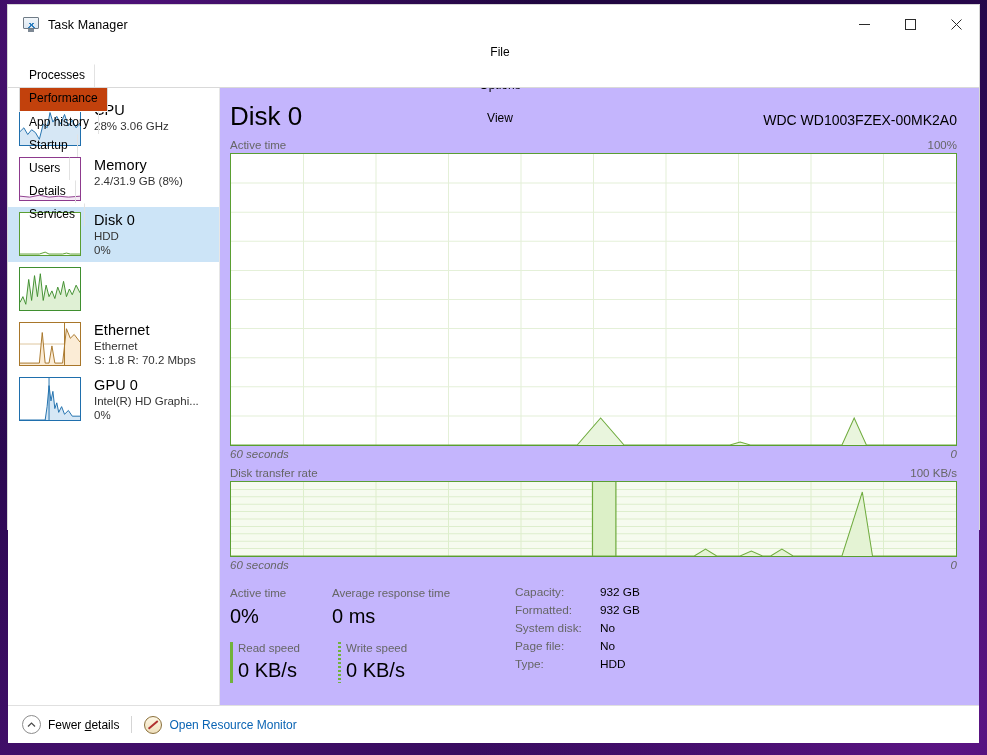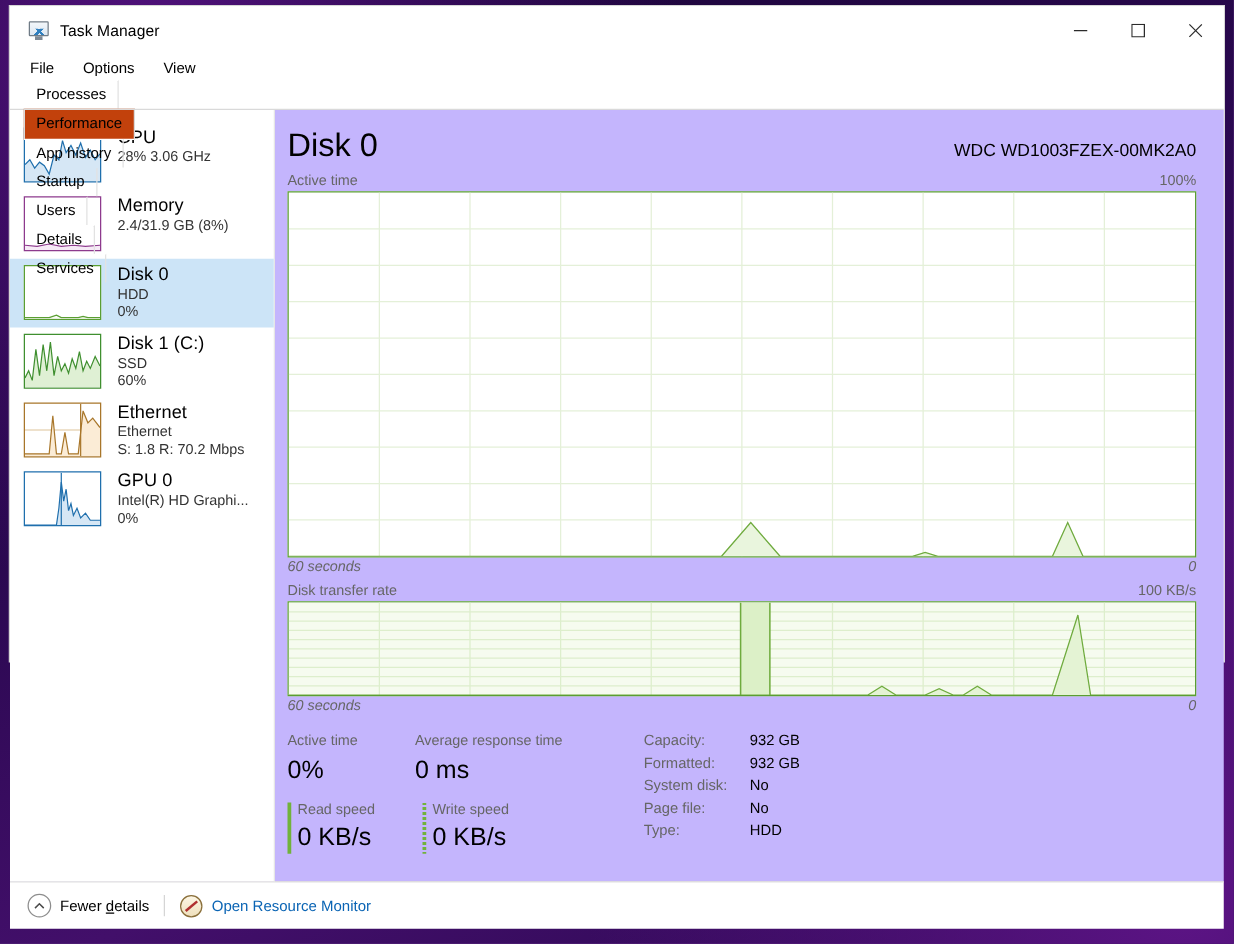--- a/index.html
+++ b/index.html
@@ -24,21 +24,21 @@
   .tm-icon .mon:after{content:"";position:absolute;left:1px;top:5px;width:13px;height:5px;
       background:
         linear-gradient(45deg,transparent 45%,#2f7fbf 45%,#2f7fbf 60%,transparent 60%),
         linear-gradient(-45deg,transparent 45%,#2f7fbf 45%,#2f7fbf 60%,transparent 60%);}
   .tm-icon .stand{position:absolute;left:6px;top:12px;width:6px;height:3px;background:#7d8894;}
   .title-text{font-size:12.5px;color:#000;letter-spacing:.1px;}
   .wbtns{position:absolute;right:0;top:0;height:39px;display:flex;}
   .wbtn{width:46px;height:39px;display:flex;align-items:center;justify-content:center;cursor:default;}
   .wbtn svg{display:block;}
   
-  .menubar{height:20px;display:flex;align-items:center;padding-left:13px;gap:17px;background:#fff;}
+  .menubar{height:20px;display:flex;align-items:center;padding-left:13px;gap:17px;background:#fff;flex-direction:column;}
   .menu-item{font-size:12px;color:#000;cursor:default;padding:1px 3px;}
   
   .tabstrip{height:24px;position:relative;background:#fff;}
   .tabstrip:before{content:"";position:absolute;left:0;right:0;bottom:0;height:1px;background:#d9d9d9;}
   .tabs{display:flex;align-items:flex-start;height:24px;padding-left:11px;position:relative;z-index:2;flex-direction:column;}
   .tab{font-size:12px;color:#000;padding:3px 9px 4px 9px;border:1px solid transparent;
        border-bottom:none;cursor:default;line-height:15px;}
   .tab:not(.sel){border-right:1px solid #e2e2e2;}
   .tab.sel{background:#c2410c;border:1px solid #d9d9d9;border-bottom:1px solid #fff;
            margin-bottom:-1px;padding-bottom:5px;}
@@ -194,25 +194,20 @@
           <div class="s-sub">0%</div>
         </div>
       </div>
 
       <div class="sitem">
         <div class="thumb" style="border-color:#3f8f2f">
           <svg viewBox="0 0 62 44" preserveAspectRatio="none">
             <polygon fill="#dff0d4" points="0,36 3,30 6,38 9,12 12,34 15,8 18,30 21,6 24,34 27,18 30,30 33,24 36,32 39,20 42,28 45,14 48,30 51,22 54,28 58,18 62,26 62,44 0,44"></polygon>
             <polyline fill="none" stroke="#3f8f2f" stroke-width="1" points="0,36 3,30 6,38 9,12 12,34 15,8 18,30 21,6 24,34 27,18 30,30 33,24 36,32 39,20 42,28 45,14 48,30 51,22 54,28 58,18 62,26"></polyline>
           </svg>
-        </div>
-        <div class="stext">
-          <div class="s-title">Disk 1 (C:)</div>
-          <div class="s-sub">SSD</div>
-          <div class="s-sub">60%</div>
         </div>
       </div>
 
       <div class="sitem">
         <div class="thumb" style="border-color:#a8762a">
           <svg viewBox="0 0 62 44" preserveAspectRatio="none">
             <line x1="0" y1="22" x2="62" y2="22" stroke="#ddc49a" stroke-width="1"></line>
             <polygon fill="#fbecd6" points="0,42 20,42 23,10 26,42 30,42 33,24 36,42 44,42 48,6 52,16 56,12 62,20 62,44 0,44"></polygon>
             <polyline fill="none" stroke="#a8762a" stroke-width="1" points="0,42 20,42 23,10 26,42 30,42 33,24 36,42 44,42 48,6 52,16 56,12 62,20"></polyline>
             <line x1="46" y1="0" x2="46" y2="44" stroke="#a8762a" stroke-width="1"></line>

